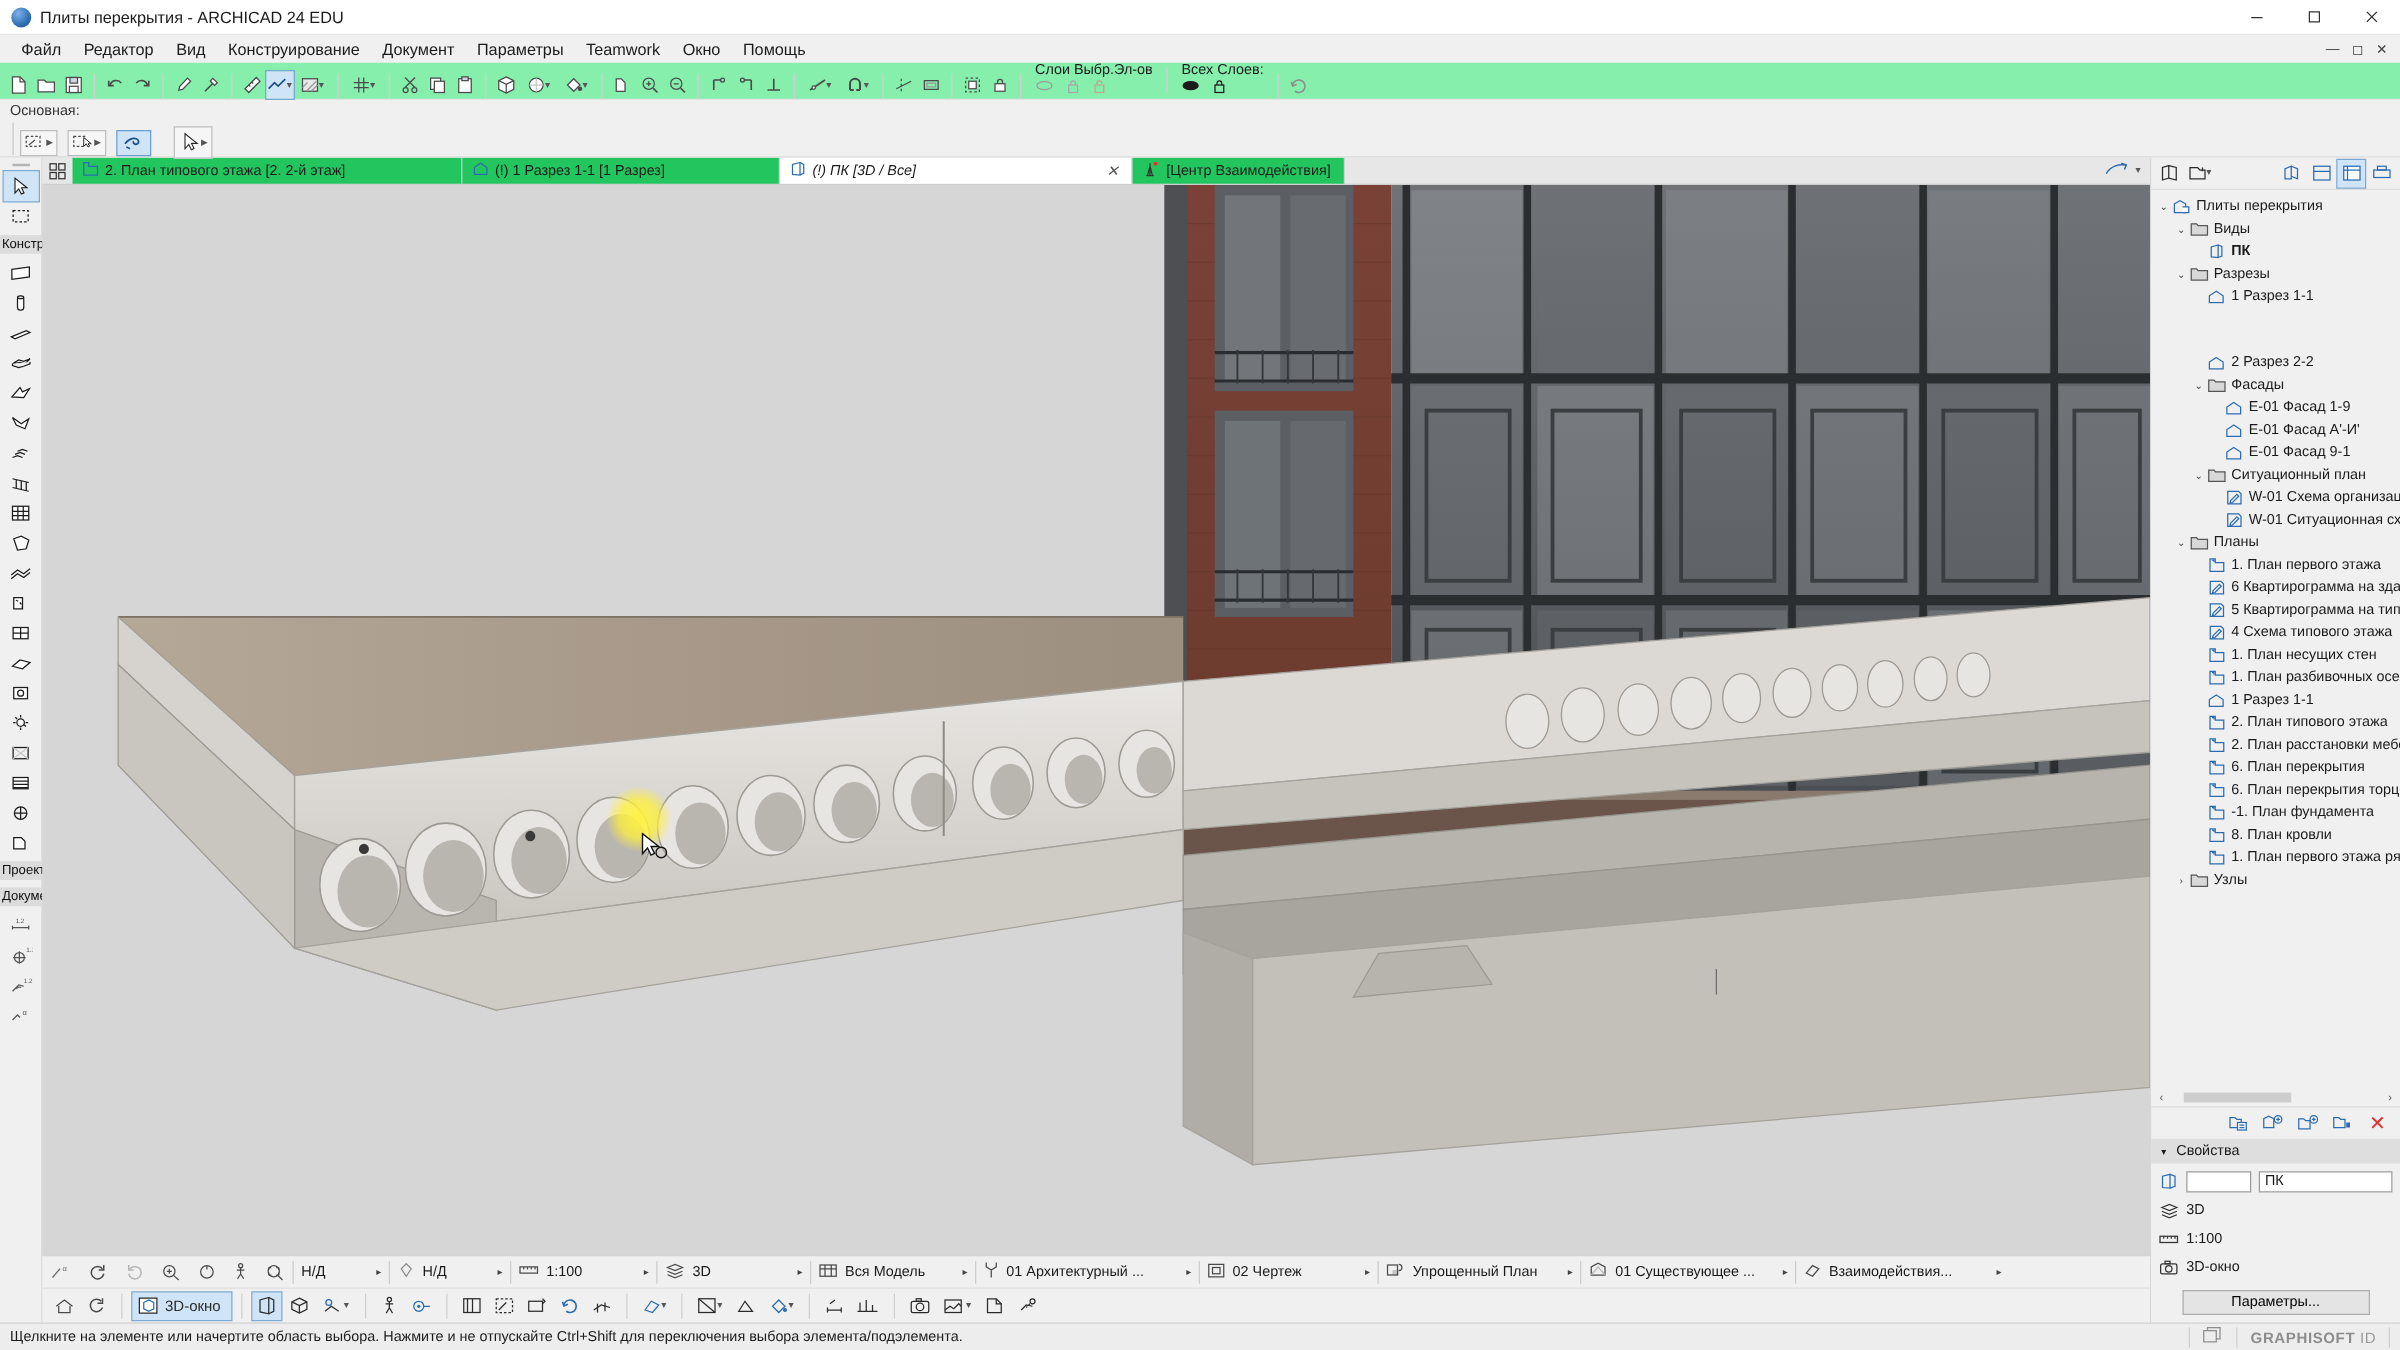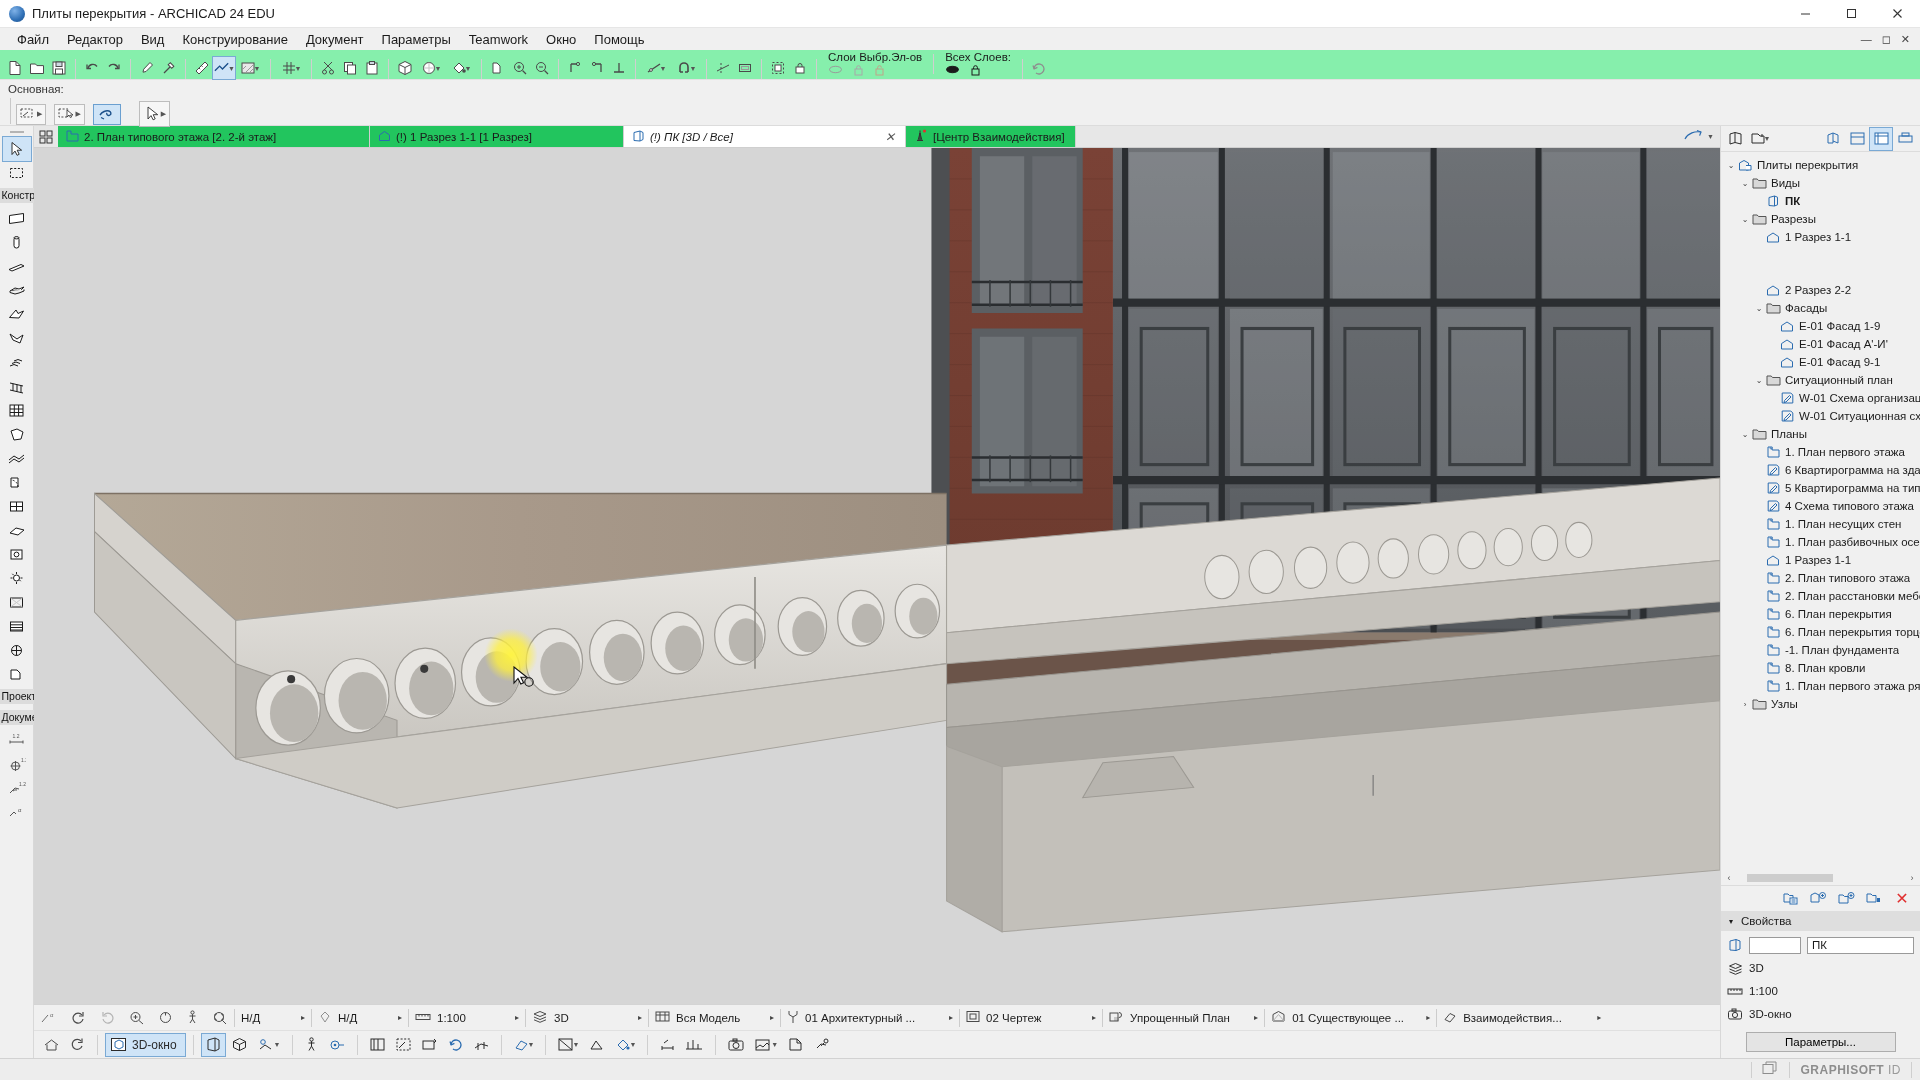--- a/index.html
+++ b/index.html
@@ -1586,20 +1586,21 @@
               </svg>
             </span>
           <span>3D-окно</span>
         </div>
         <button class="params-btn">Параметры...</button>
       </div>
     </div>
   </div>
 
   <div class="statusbar">
+    <span>Щелкните на элементе или начертите область выбора. Нажмите и не отпускайте Ctrl+Shift для переключения выбора элемента/подэлемента.</span>
     <div class="right-area">
       <span class="sep"></span>
       <span>
         <svg width="17" height="14" viewBox="0 0 17 14">
             <rect x="1" y="3.5" width="10" height="9" fill="none" stroke="#8d8d8d"></rect>
             <path d="M4 3.5V1h10v9h-3" fill="none" stroke="#8d8d8d"></path>
           </svg></span>
       <span class="sep"></span>
       <span class="gsid"><b>GRAPHISOFT</b><span> ID</span></span>
       <span class="sep"></span>

